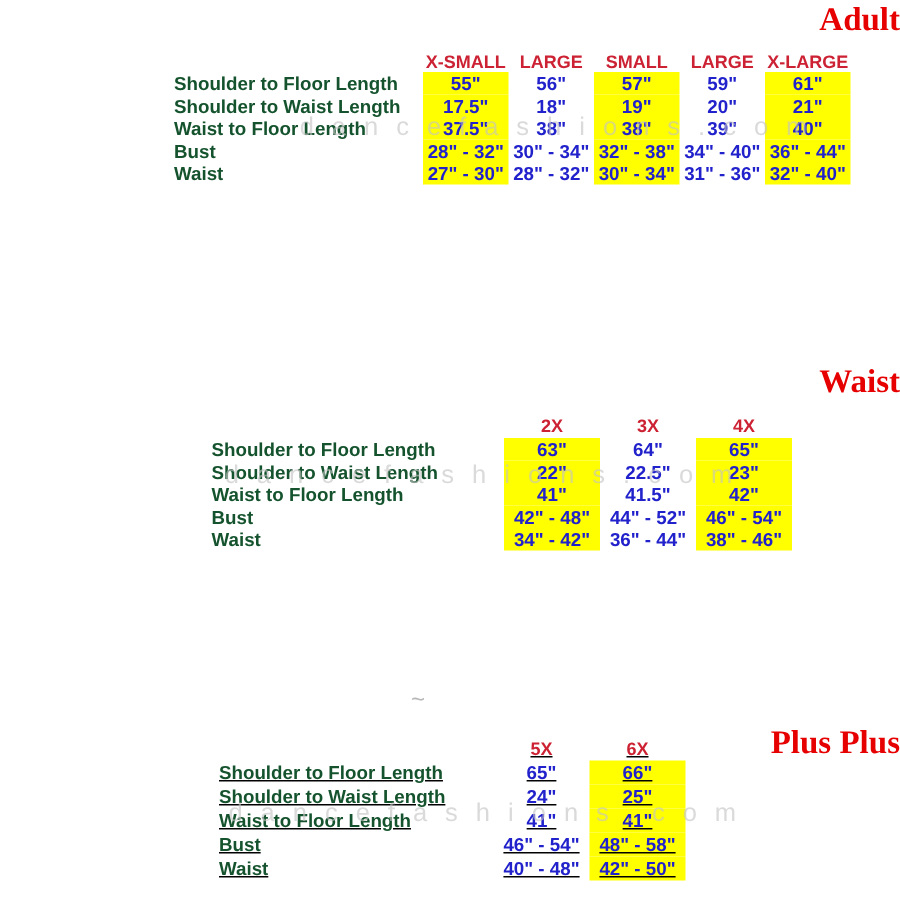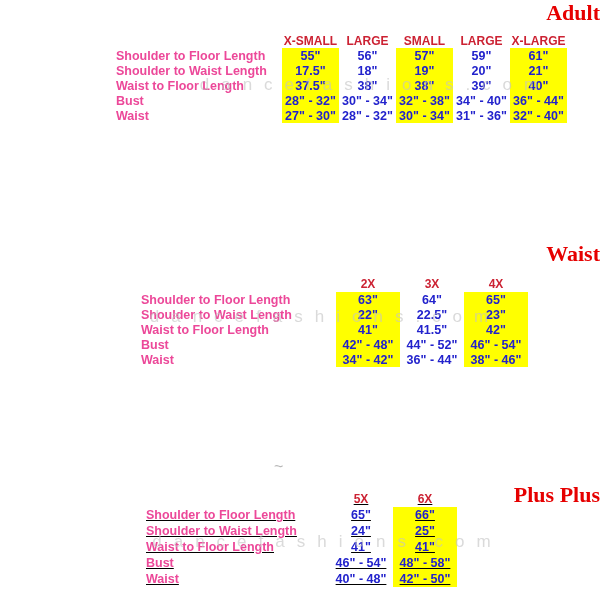--- a/index.html
+++ b/index.html
@@ -40,21 +40,21 @@
   .cell {
     display: flex;
     align-items: center;
     justify-content: center;
     font-weight: bold;
     font-size: 12.5px;
     white-space: nowrap;
   }
   .label-cell {
     justify-content: flex-start;
-    color: #ec4899;
+    color: #14532d;
   }
   .header-cell {
     color: var(--header-red, #cc2233);
     font-size: 12px;
   }
   .value-cell {
     color: var(--value-blue, #2222cc);
   }
   .hl {
     background: var(--highlight-yellow, #ffff00);

